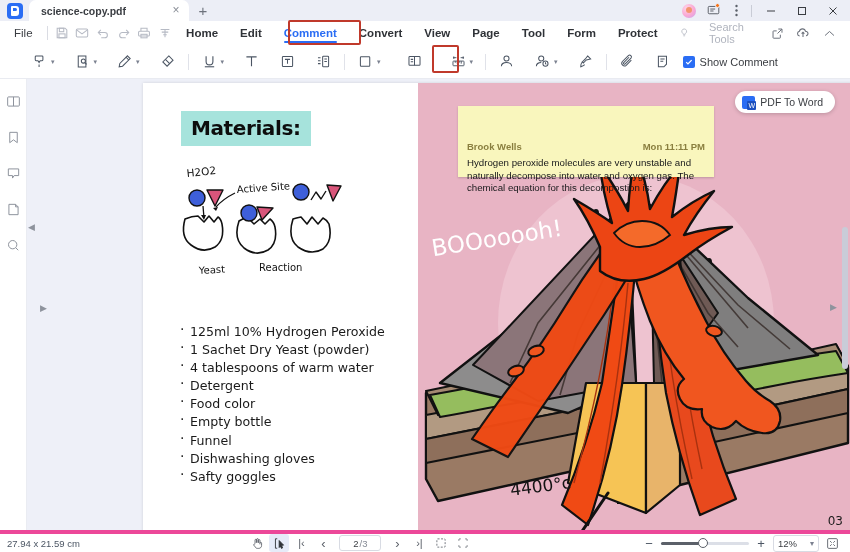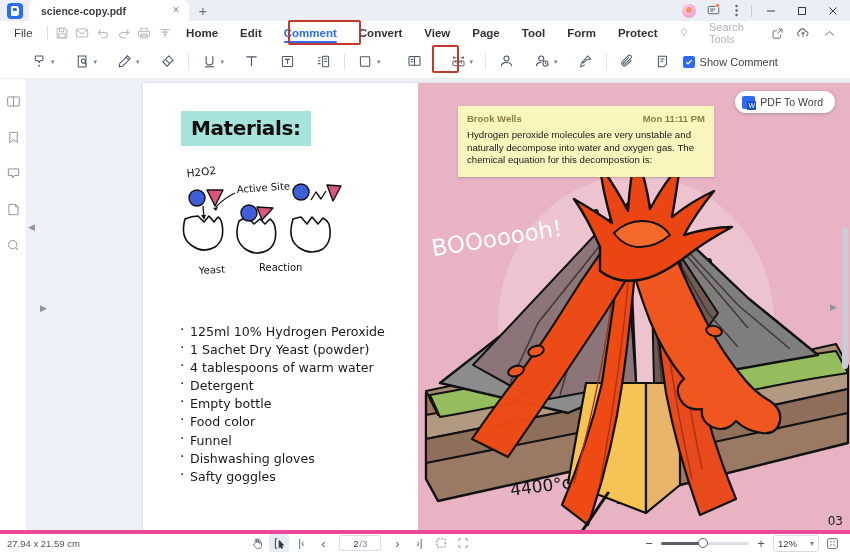--- a/index.html
+++ b/index.html
@@ -190,21 +190,21 @@
     content: "\00B7"; position: absolute; left: 1px; top: -3px;
     font-size: 14px; color: #1a1a1a;
   }
 
   
   .sticky {
     position: absolute; left: 40px; top: 23px; width: 256px; height: 71px;
     background: #f9f6bd; box-shadow: 0 1px 2px rgba(0,0,0,.18);
     padding: 7px 9px 0 9px; z-index: 8;
   }
-  .sticky-head { display: flex; justify-content: space-between; align-items: flex-start; }
+  .sticky-head { display: flex; justify-content: space-between; align-items: flex-start; margin-top: 28px; }
   .sticky-author { font-size: 9.5px; color: #8a7f3f; font-weight: bold; }
   .sticky-time { font-size: 9.5px; color: #8a7f3f; font-weight: bold; }
   .sticky-body {
     margin-top: 5px; font-size: 9.7px; color: #17181a; line-height: 12.6px;
   }
 
   
   .art { position: absolute; left: 0; top: 0; width: 100%; height: 100%; }
   .boom {
     position: absolute; left: 13px; top: 142px;
@@ -647,22 +647,22 @@
             <path d="M134 39 l5 -8 l5 7 l5 -8" stroke="#111" stroke-width="1.4" fill="none" stroke-linejoin="round"></path>
             <path d="M150 24 l14 1 l-8 15 z" fill="#d9557a" stroke="#111" stroke-width="1.4" stroke-linejoin="round"></path>
           </svg>
         </div>
 
         <div class="mlist">
           <div class="mitem">125ml 10% Hydrogen Peroxide</div>
           <div class="mitem">1 Sachet Dry Yeast (powder)</div>
           <div class="mitem">4 tablespoons of warm water</div>
           <div class="mitem">Detergent</div>
+          <div class="mitem">Food color</div>
           <div class="mitem">Empty bottle</div>
-          <div class="mitem">Food color</div>
           <div class="mitem">Funnel</div>
           <div class="mitem">Dishwashing gloves</div>
           <div class="mitem">Safty goggles</div>
         </div>
       </div>
 
       <div class="page-right">
 
         <svg class="art" viewBox="0 0 437 452" preserveAspectRatio="none">
 

